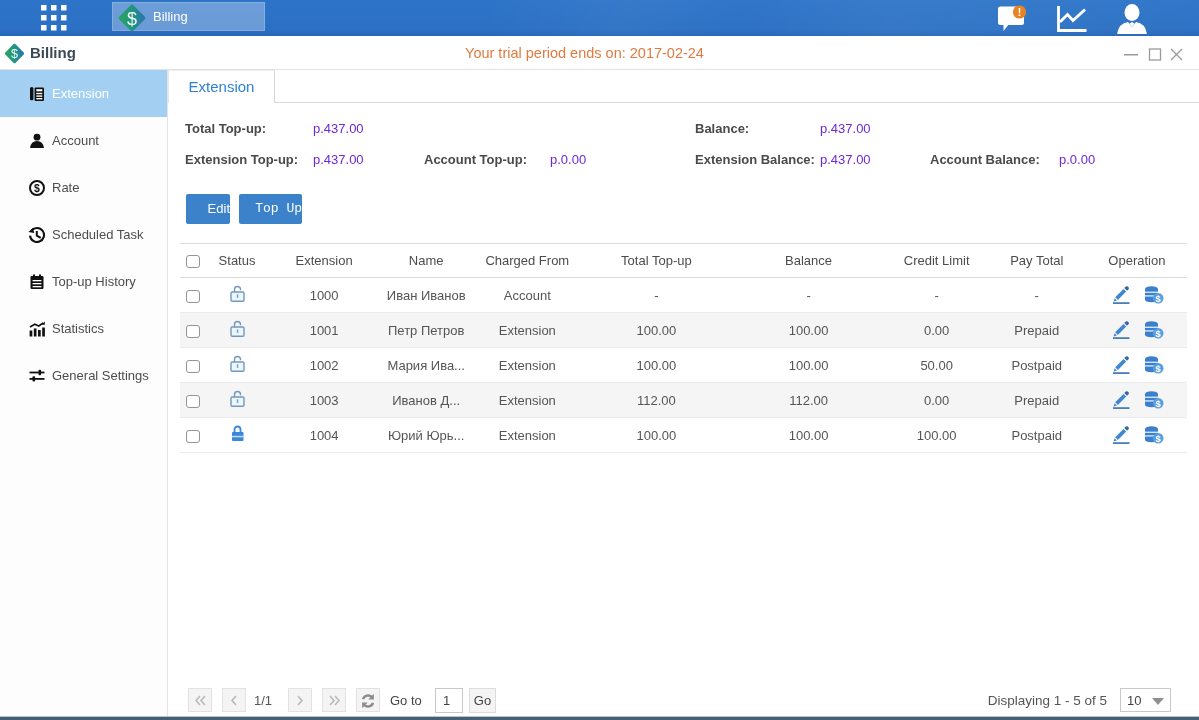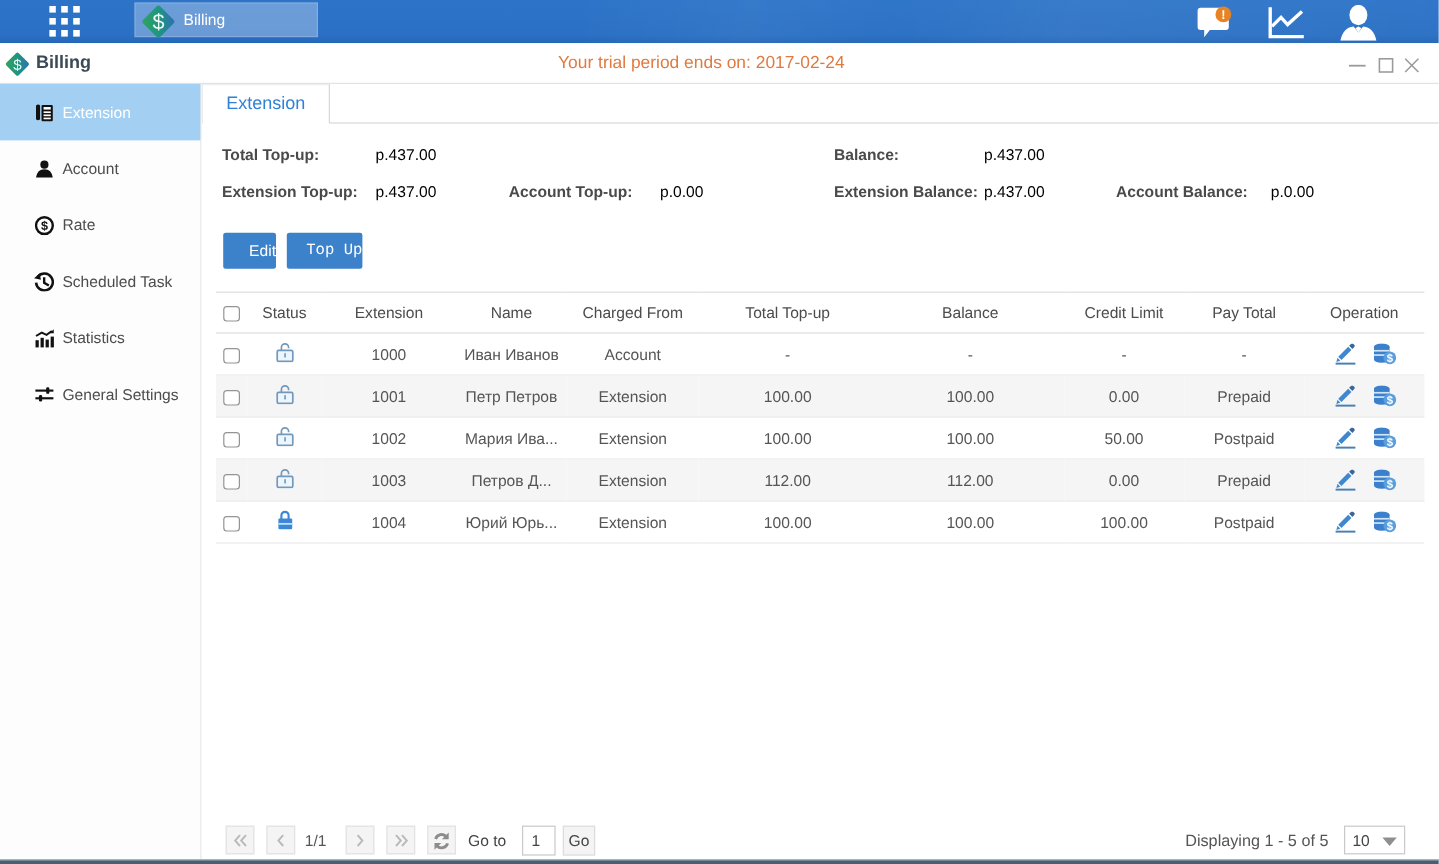--- a/index.html
+++ b/index.html
@@ -34,21 +34,21 @@
 
 
 #content { position:absolute; left:168px; top:70px; width:1031px; height:646px; background:#fff; }
 #tabbar { position:absolute; left:0; top:0; width:1031px; height:33px; }
 #tabbar .line { position:absolute; left:107px; right:0; bottom:0; height:1px; background:#d8d8d8; }
 #tab1 { position:absolute; left:0; top:0; width:107px; height:33px; background:#fff;
   border-right:1px solid #d8d8d8; border-left:1px solid #e8e8e8; border-top:1px solid #eee; color:#2f81d6; font-size:15px; text-align:center; line-height:31px; }
 
 
 .lab { position:absolute; font-size:13px; font-weight:bold; color:#4a4a4a; }
-.val { position:absolute; font-size:13px; color:#000000; }
+.val { position:absolute; font-size:13px; color:#6d28d9; }
 
 
 .btn { position:absolute; top:124px; height:30px; background:#3b82cb; color:#ffffff; font-size:13px; text-align:right; line-height:30px; border-radius:2px; }
 
 
 #tbl { position:absolute; left:12px; top:173px; width:1007px; }
 #tbl table { border-collapse:collapse; width:1007px; table-layout:fixed; font-size:13px; color:#555; }
 #tbl th { font-weight:normal; color:#4c4c4c; height:34px; border-top:1px solid #dcdcdc; border-bottom:1px solid #dcdcdc; text-align:center; }
 #tbl td { height:35px; border-bottom:1px solid #ececec; text-align:center; }
 #tbl tr.alt td { background:#f5f5f5; }
@@ -173,20 +173,31 @@
     <div class="sitem">
       <svg class="ic" style="width:17px;height:17px;left:28px;top:15px" viewBox="0 0 17 17">
           <path d="M3.64 4.5 A7 7 0 1 1 2.03 9.61" stroke="#111" stroke-width="2.1" fill="none"></path>
           <path d="M0.4 5.9 L5.1 1.7 L6.1 7.1 Z" fill="#111"></path>
           <path d="M8.8 5 V9.6 L12.7 11.9" stroke="#111" stroke-width="2" fill="none"></path>
         </svg>
       <div class="lb">Scheduled Task</div>
     </div>
     <div class="sitem">
       <svg class="ic" viewBox="0 0 16 16">
+          <rect x="1.5" y="2" width="13" height="13" rx="1.2" fill="#111"></rect>
+          <rect x="4" y="0.5" width="2" height="3.4" fill="#111"></rect>
+          <rect x="10" y="0.5" width="2" height="3.4" fill="#111"></rect>
+          <rect x="3.6" y="6" width="8.8" height="1.3" fill="#fff"></rect>
+          <rect x="3.6" y="9" width="8.8" height="1.3" fill="#fff"></rect>
+          <rect x="3.6" y="12" width="8.8" height="1.3" fill="#fff"></rect>
+        </svg>
+      <div class="lb">Top-up History</div>
+    </div>
+    <div class="sitem">
+      <svg class="ic" viewBox="0 0 16 16">
           <rect x="0.6" y="9.5" width="2.7" height="6" fill="#111"></rect>
           <rect x="4.8" y="7.5" width="2.7" height="8" fill="#111"></rect>
           <rect x="9" y="9" width="2.7" height="6.5" fill="#111"></rect>
           <rect x="13.2" y="6.5" width="2.7" height="9" fill="#111"></rect>
           <path d="M1 6 l4.8 -2.8 l4 1.8 l4.4 -3.2" stroke="#111" stroke-width="1.6" fill="none"></path>
           <path d="M15.8 0.4 v3.4 h-3.4 z" fill="#111"></path>
         </svg>
       <div class="lb">Statistics</div>
     </div>
     <div class="sitem">
@@ -335,21 +346,21 @@
                 </svg></td>
         </tr>
         <tr class="alt">
           <td><span class="cb"></span></td>
           <td><svg width="15" height="17" viewBox="0 0 15 17">
                   <rect x="1" y="7" width="13" height="9.2" rx="1.2" fill="#eef6fd" stroke="#7298bc" stroke-width="1.4"></rect>
                   <path d="M4.5 7 v-2.5 a3 3 0 0 1 6 0 l0 0.7" fill="none" stroke="#7298bc" stroke-width="1.4"></path>
                   <rect x="6.8" y="9.3" width="1.5" height="3.6" fill="#79a3cc"></rect>
                 </svg></td>
           <td>1003</td>
-              <td>Петров Д...</td>
+              <td>Иванов Д...</td>
               <td>Extension</td>
               <td>112.00</td>
               <td>112.00</td>
               <td>0.00</td>
               <td>Prepaid</td>
           <td><svg width="22" height="18" viewBox="0 0 22 18" style="margin-right:12px;position:relative;left:2px;top:1px">
                   <path d="M3.2 11.2 L11.5 2.9 L14.2 5.6 L5.9 13.9 Z" fill="#3f87cf"></path>
                   <path d="M12.3 2.1 L13.8 0.6 Q14.8 -0.3 15.8 0.6 L16.5 1.3 Q17.4 2.3 16.5 3.2 L15 4.8 Z" fill="#38679c"></path>
                   <path d="M2.6 12.2 L4.9 14.6 L1.6 15.6 Z" fill="#3f87cf"></path>
                   <rect x="1" y="16.2" width="16.5" height="1.8" fill="#4a7fb5"></rect>

